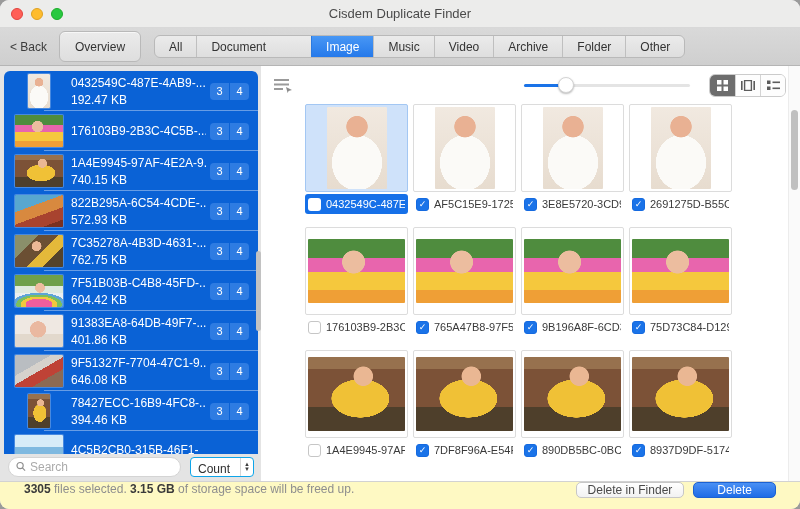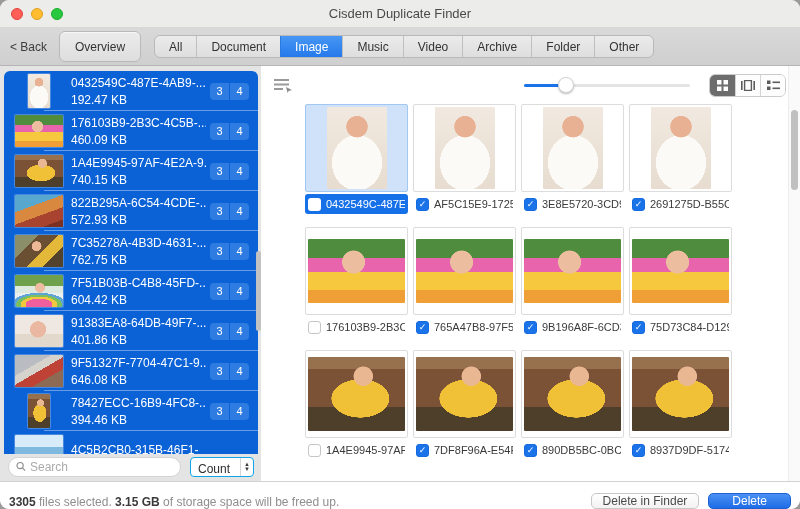--- a/index.html
+++ b/index.html
@@ -21,21 +21,21 @@
   .toolbar { height:38px; background:linear-gradient(#d9d9d9,#cfcfcf); border-bottom:1px solid #b5b5b5;
              display:flex; align-items:center; padding:0 10px; flex:none; }
   .back { font-size:12px; color:#3c3c3c; margin-right:12px; white-space:nowrap; }
   .tbtn { height:31px; padding:0 15px; font-size:12px; color:#333; background:linear-gradient(#ebebeb,#dedede);
           border:1px solid #b9b9b9; border-radius:6px; display:flex; align-items:center;
           box-shadow:0 1px 0 rgba(255,255,255,.6) inset; white-space:nowrap; }
   .seg-tabs { display:flex; height:23px; margin-left:13px; border:1px solid #b9b9b9; border-radius:6px;
               overflow:hidden; background:linear-gradient(#ebebeb,#dedede); }
   .seg { padding:0 14px; font-size:12px; color:#333; display:flex; align-items:center; border-left:1px solid #bfbfbf; }
   .seg:first-child { border-left:none; }
-  .seg.active { background:linear-gradient(#4897f5,#2579ea); color:#fff; border-left-color:#2b7ae0; }
+  .seg.active { background:linear-gradient(#4897f5,#2579ea); color:#fff; border-left-color:#2b7ae0;margin-left:31px; }
   .similar { margin-left:9px; }
 
   
   .body { flex:1; display:flex; min-height:0; background:#e4e4e4; position:relative; }
 
   
   .sidebar { width:261px; flex:none; display:flex; flex-direction:column; padding:5px 3px 0 4px; position:relative; }
   .dup-list { flex:1; background:#0a62d6; border-radius:6px 6px 0 0; overflow:hidden; color:#fff; }
   .srow { height:40px; display:flex; align-items:center; padding:0 9px 0 8px; position:relative; }
   .srow::after { content:""; position:absolute; left:40px; right:0; bottom:0; height:1px; background:rgba(255,255,255,.38); }
@@ -97,22 +97,22 @@
 
   .g-thumb { border-radius:1px; }
   .shape-portrait .g-thumb { width:60px; height:82px; }
   .shape-landscape .g-thumb { width:97px; height:64px; }
   .shape-big .g-thumb { width:97px; height:74px; }
 
   .vscroll { position:absolute; top:0; right:0; bottom:0; width:12px; background:#fafafa; border-left:1px solid #ececec; }
   .vthumb { position:absolute; top:44px; left:2px; width:7px; height:80px; background:#c0c0c0; border-radius:4px; }
 
   
-  .statusbar { height:28px; flex:none; background:#ffffff; border-top:1px solid #d2d2d2;
-               display:flex; align-items:flex-end; padding:0 9px; gap:9px; }
+  .statusbar { height:28px; flex:none; background:#fef9c3; border-top:1px solid #d2d2d2;
+               display:flex; align-items:flex-start; padding:0 24px; gap:9px; }
   .status { font-size:12px; color:#8e8e8e; }
   .status b { color:#3a3a3a; font-weight:bold; }
   .btn { height:16px; font-size:12px; border-radius:5px; display:flex; align-items:center; white-space:nowrap; }
   .btn.plain { background:linear-gradient(#fff,#f2f2f2); border:1px solid #c7c7c7; color:#4a4a4a; padding:0 11px; }
   .btn.primary { background:linear-gradient(#4a90f4,#1e6ce6); border:1px solid #1b61d2; color:#fff; padding:0 23px; }
 
   
   .img-baby-studio { background:
       radial-gradient(circle at 50% 24%, #e9b193 0 15%, transparent 16%),
       radial-gradient(ellipse 42% 34% at 50% 68%, #fbfaf7 0 99%, transparent 100%),
@@ -186,21 +186,20 @@
               <span class="badge">3</span>
               <span class="badge">4</span>
             </div>
   </div>
           <div class="srow">
     <div class="thumb-slot">
       <div class="s-thumb img-pool-baby"></div>
     </div>
     <div class="smeta">
       <div class="fname">176103B9-2B3C-4C5B-...</div>
-      <div class="fsize">460.09 KB</div>
     </div>
     <div class="badges">
               <span class="badge">3</span>
               <span class="badge">4</span>
             </div>
   </div>
           <div class="srow">
     <div class="thumb-slot">
       <div class="s-thumb img-boy-rocking"></div>
     </div>

